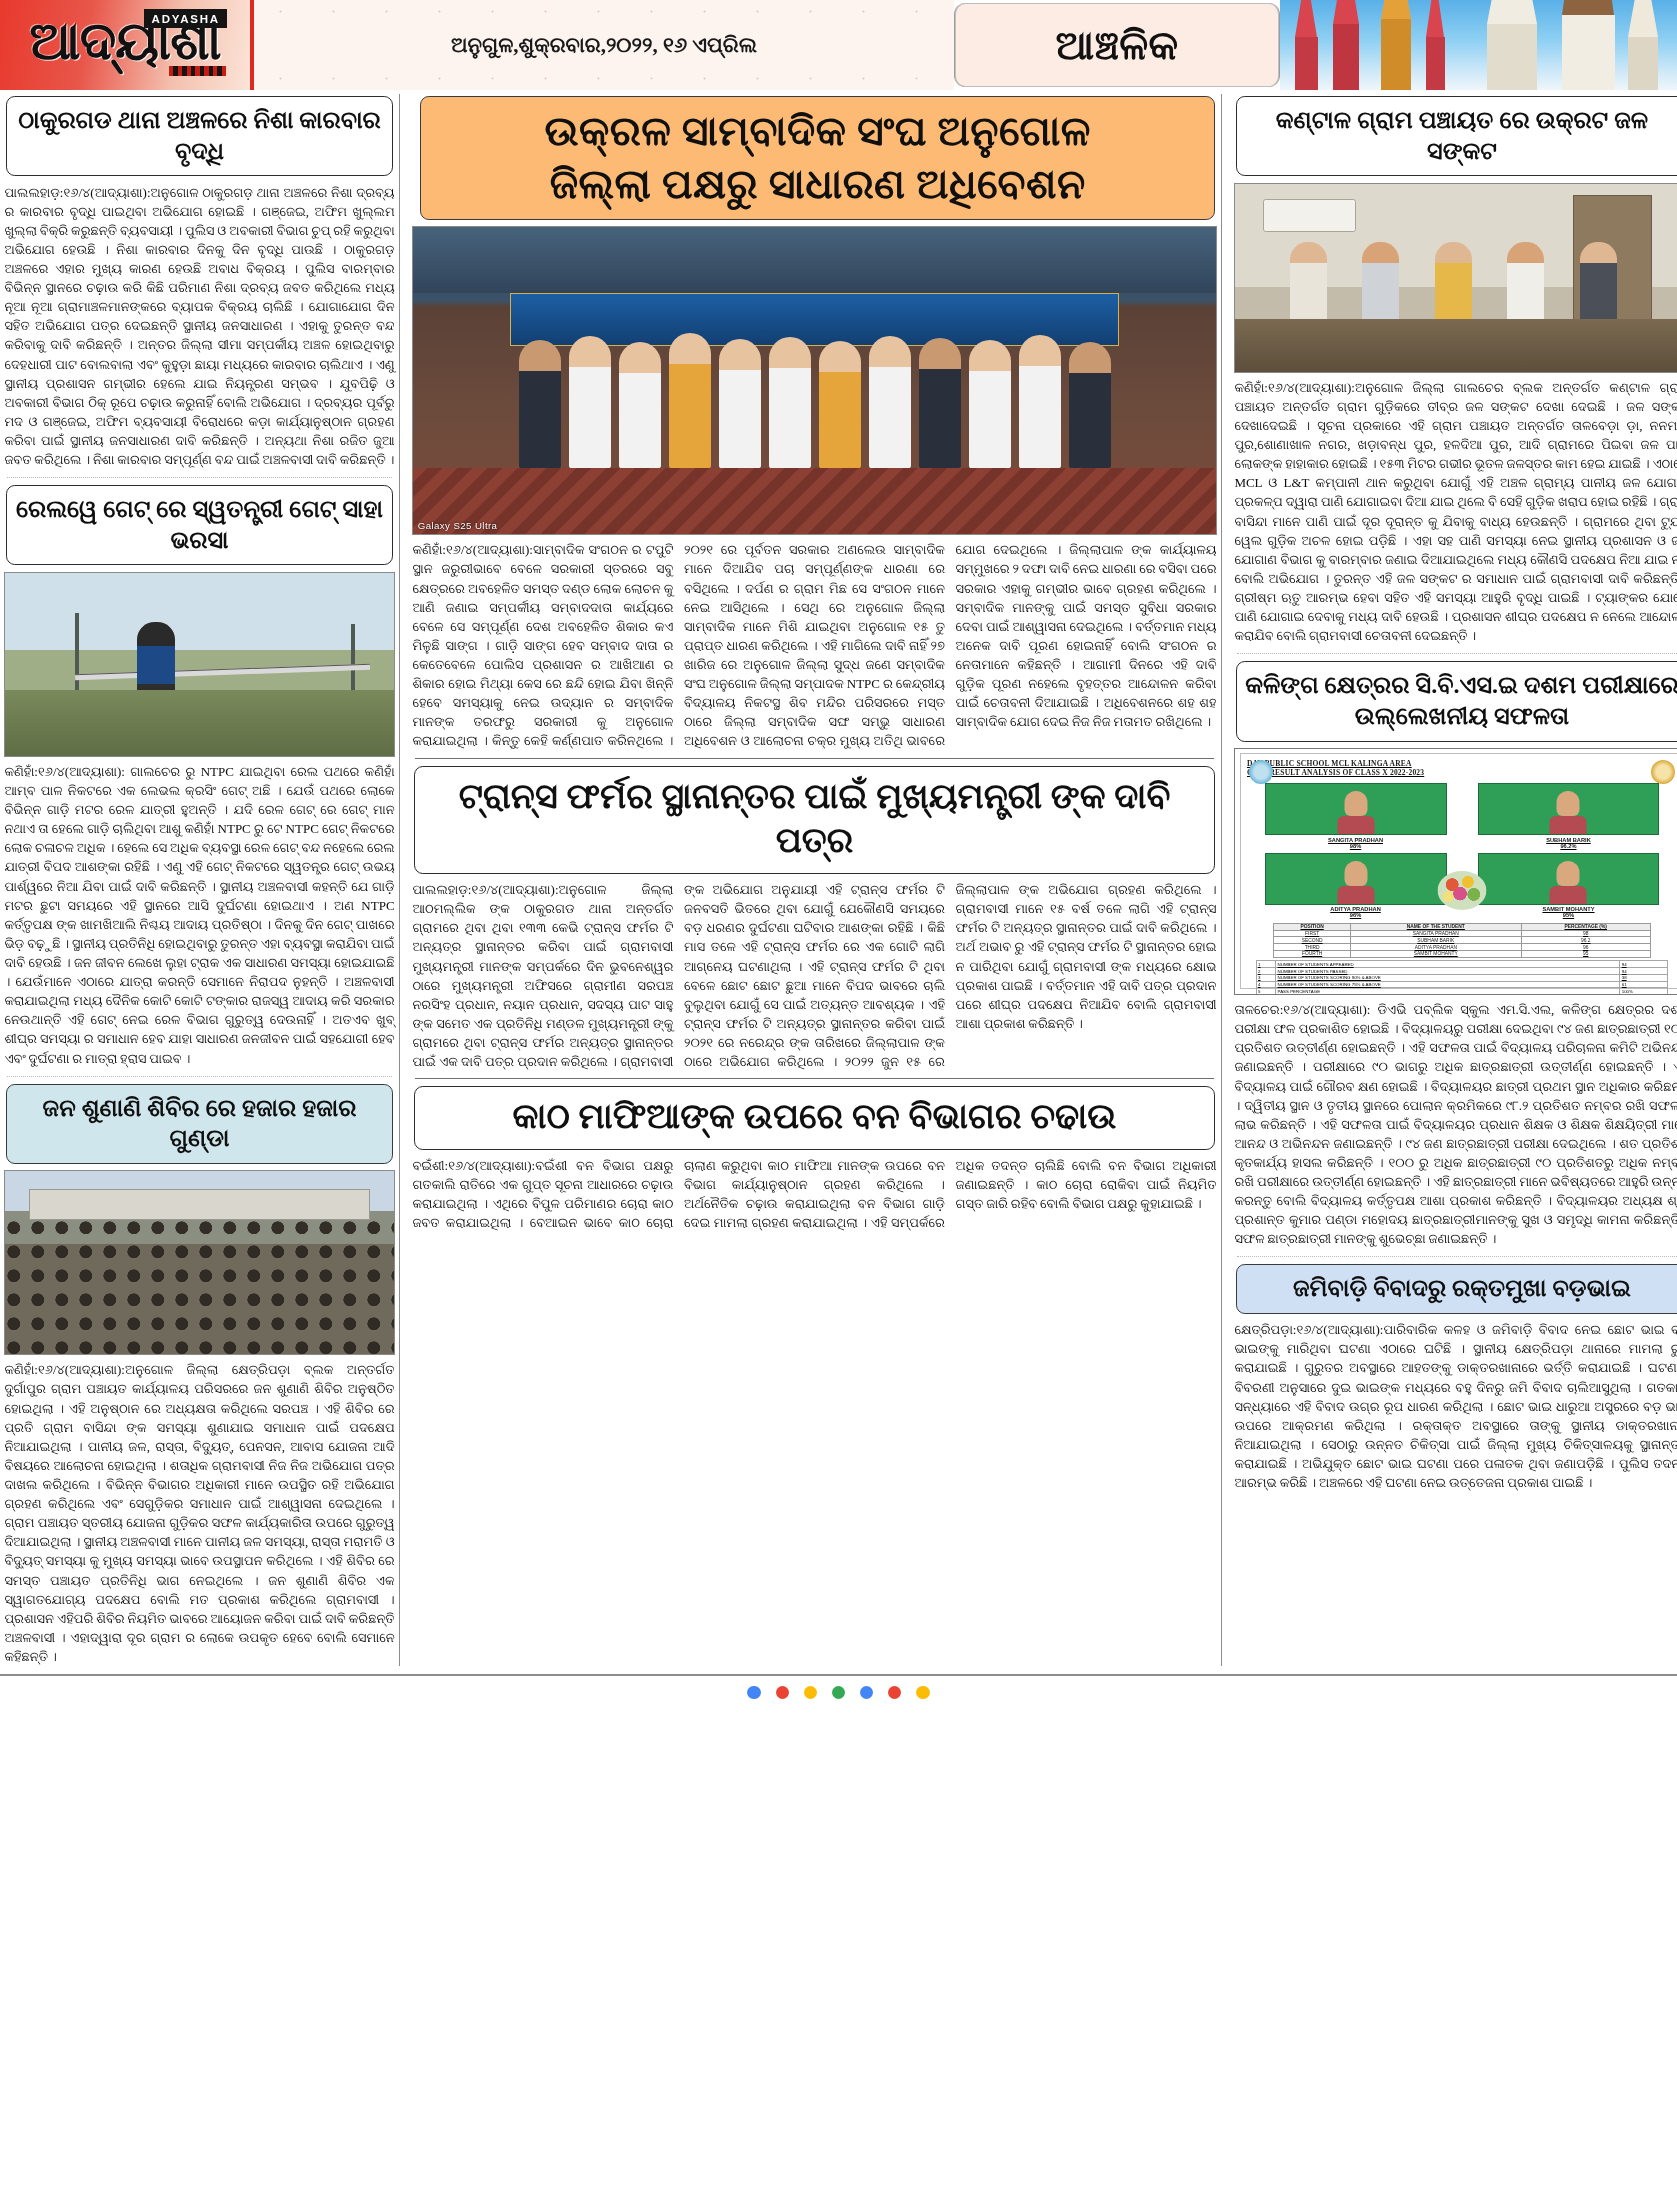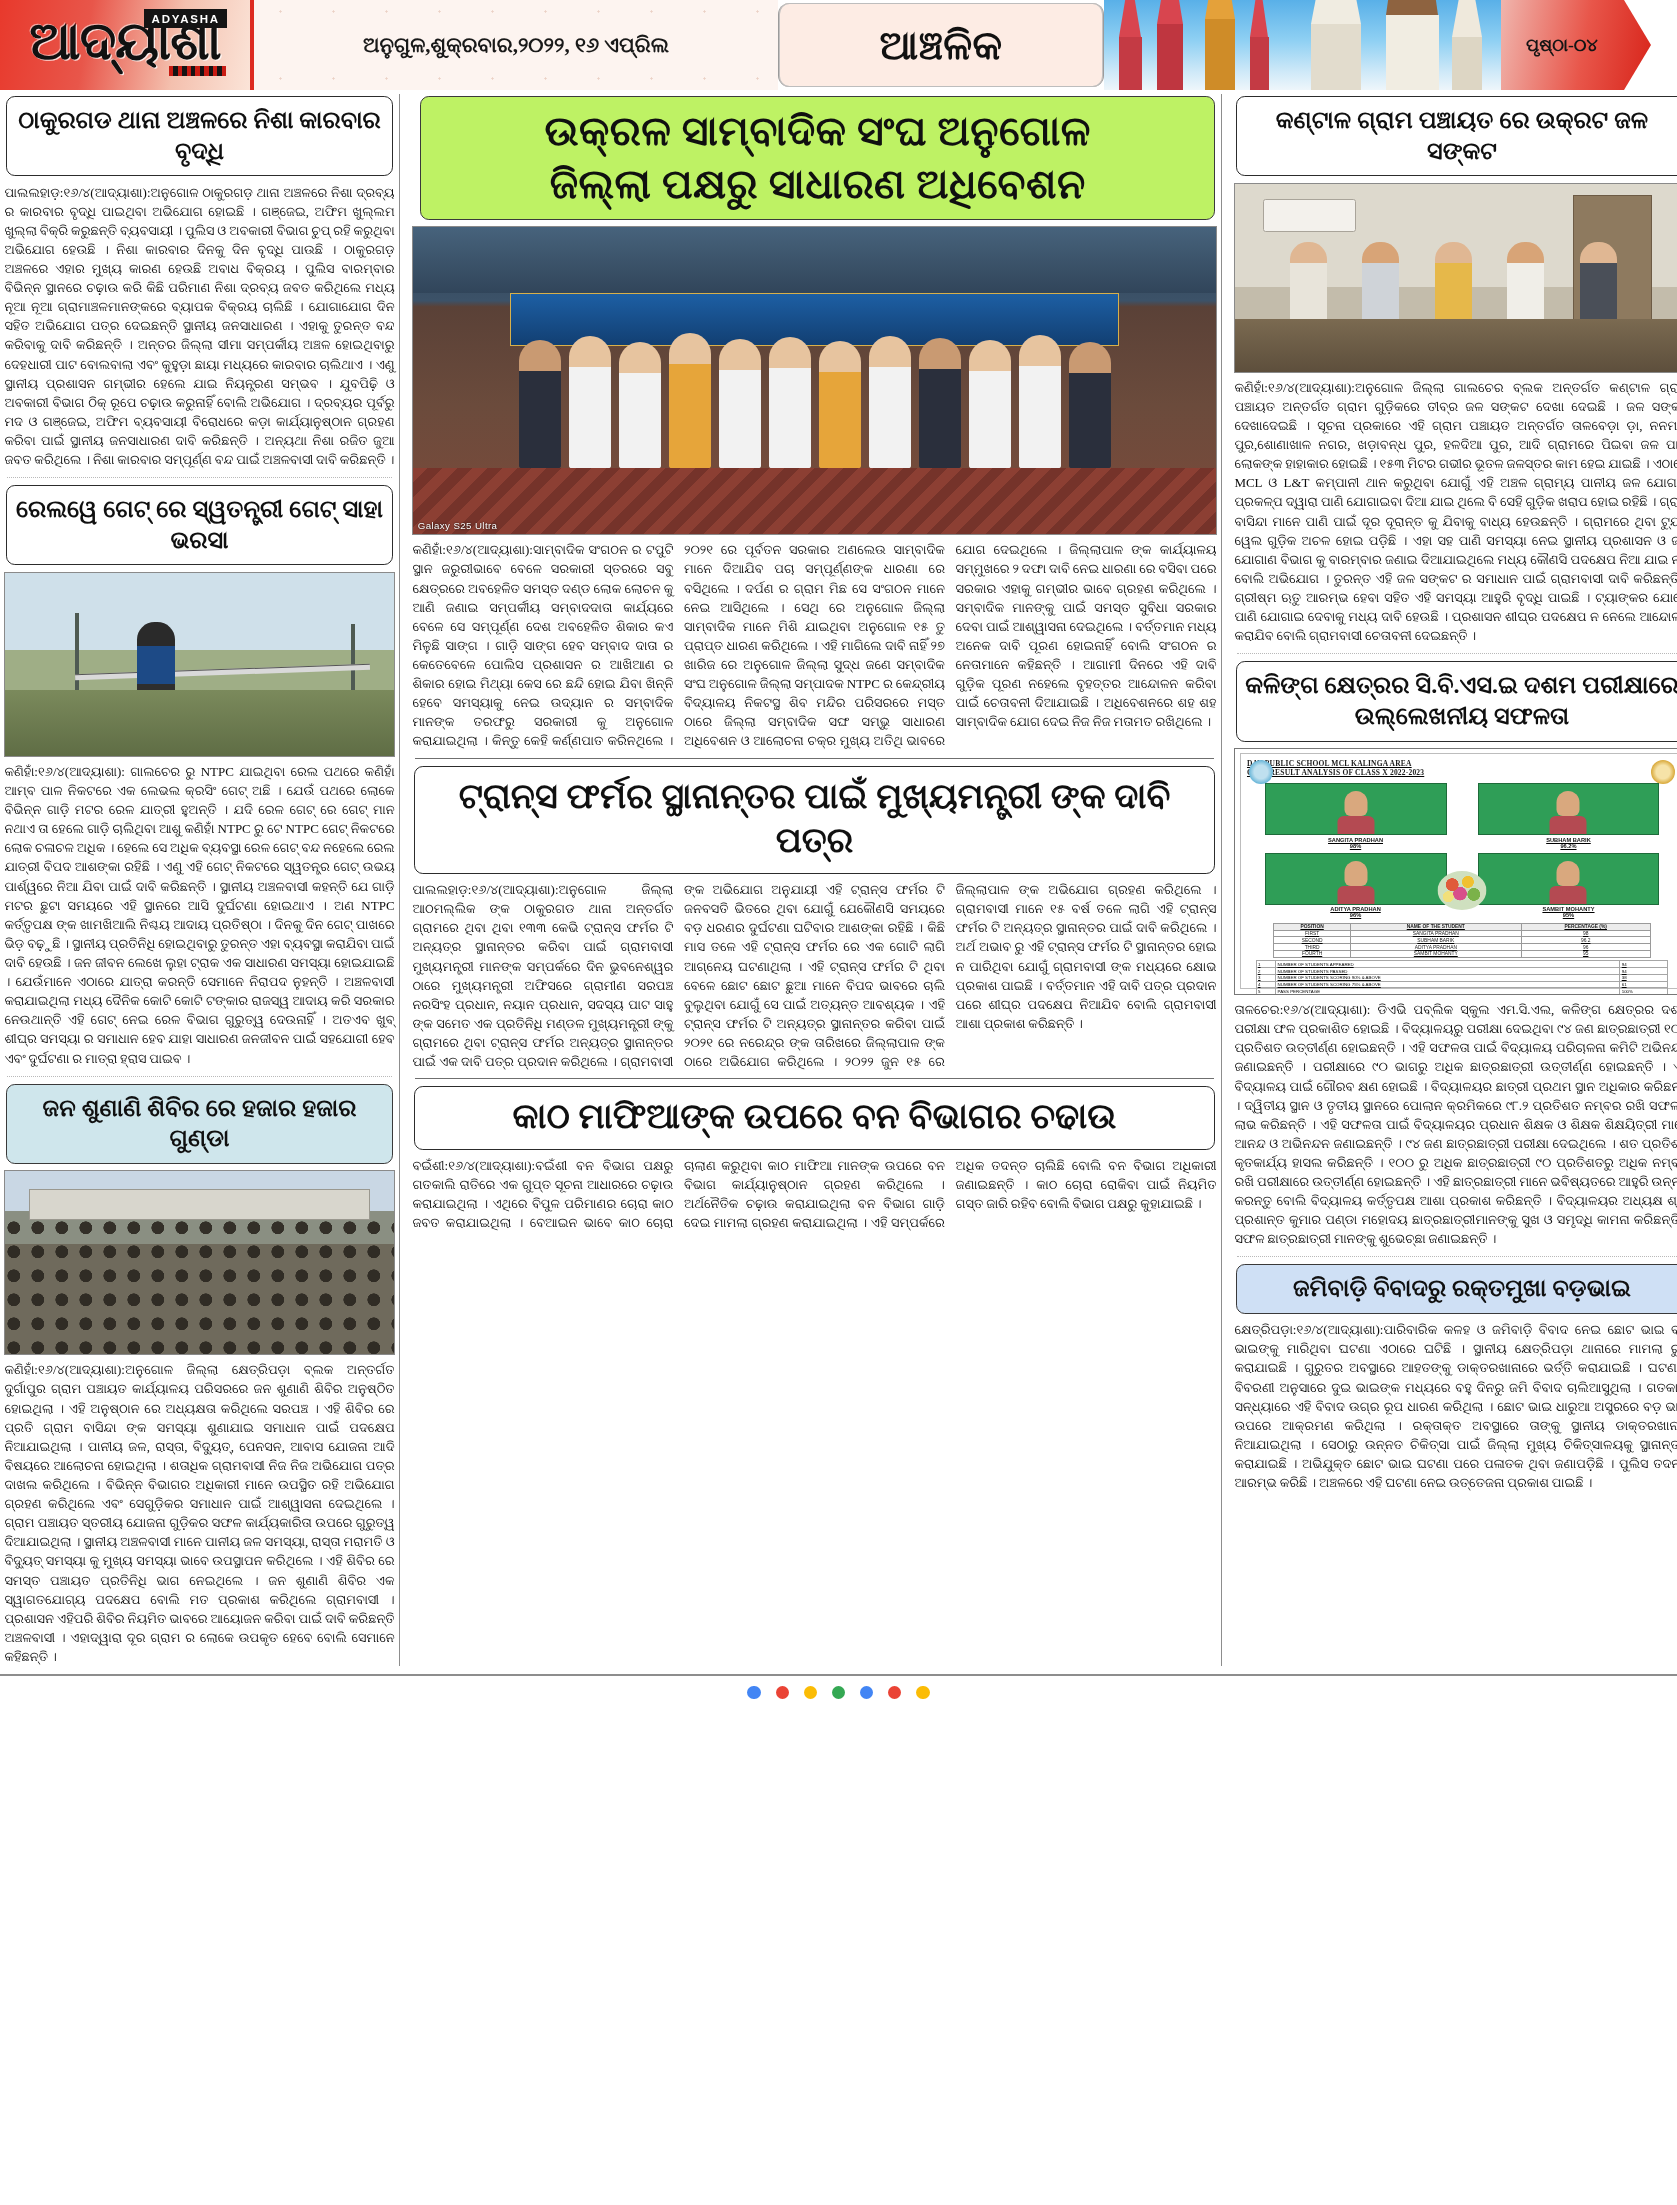--- a/index.html
+++ b/index.html
@@ -161,21 +161,21 @@
 
   
   .hl-box {
     border: 1.3px solid #2c2c2c;
     border-radius: 8.8px;
     background: #fff;
     text-align: center;
     padding: 8px 7px 8.8px 7px;
     margin: 2.6px 1.8px 6.2px 1.8px;
   }
-  .hl-box.grey   { background: #bef264; border-color:#3a3a3a;margin-left:8px; }
+  .hl-box.grey   { background: #fdba74; border-color:#3a3a3a;margin-left:8px; }
   .hl-box.cyan   { background: #cfe6ec; border-color:#3a3a3a; }
   .hl-box.blue   { background: #cfe0f5; border-color:#3a3a3a; }
   .hl {
     font-family: "Liberation Serif", "DejaVu Serif", serif;
     font-weight: 700;
     color: #101010;
     line-height: 1.28;
   }
   .hl-sm  { font-size: 24px; }
   .hl-md  { font-size: 35px; }
@@ -352,25 +352,20 @@
       <div class="spire" style="left:282px; --w:26.5px; --h:185px; --c:#8e6340; --c2:#f1ede2;">
         <i></i>
           <b style="--b:75px"></b>
       </div>
       <div class="spire" style="left:348px; --w:15px; --h:84px; --c:#efe9dc; --c2:#ddd6c4;">
         <i></i>
           <b style="--b:53px"></b>
       </div>
     </div>
 
-    <div class="mh-page">
-      <div class="mh-page-bar"></div>
-      <div class="mh-page-shape"></div>
-      <div class="mh-page-text">ପୃଷ୍ଠା-୦୪</div>
-    </div>
   </div>
 
   <div class="body-grid">
 
     <div class="col col-left">
 
       <div>
         <div class="hl-box">
           <div class="hl hl-sm">ଠାକୁରଗଡ ଥାନା ଅଞ୍ଚଳରେ ନିଶା କାରବାର ବୃଦ୍ଧି</div>
         </div>

